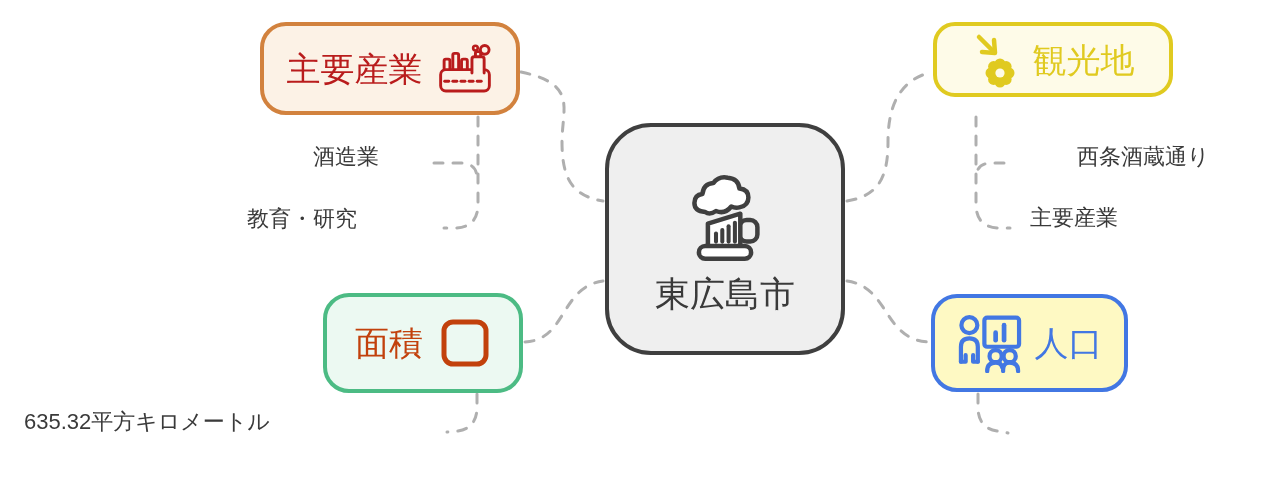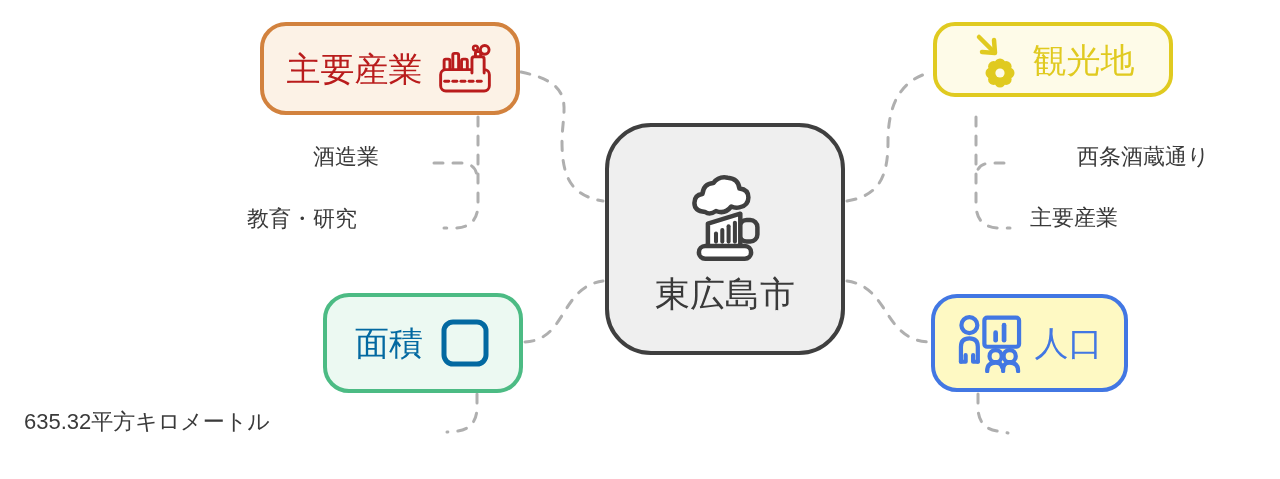--- a/index.html
+++ b/index.html
@@ -104,21 +104,21 @@
           <circle cx="21.6" cy="37.6" r="5.5"></circle>
         <circle cx="28" cy="35" r="5.5"></circle>
           <circle cx="34.1" cy="37.6" r="5.5"></circle>
         <circle cx="28" cy="44" r="6.5"></circle>
         <circle cx="28" cy="44" r="4.6" fill="var(--bg)"></circle>
       </g>
     </svg>
     <span class="node-label">観光地</span>
   </div>
 
-  <div class="node branch-node" id="node-area" style="border-color: rgb(76, 187, 132); background: rgb(236, 249, 242); color: #0369a1; --bg: #ECF9F2;">
+  <div class="node branch-node" id="node-area" style="border-color: rgb(76, 187, 132); background: rgb(236, 249, 242); color: #c2410c; --bg: #ECF9F2;">
     <span class="node-label">面積</span>
     <svg class="icon" width="52" height="52" viewBox="0 0 52 52" fill="none" stroke="currentColor" stroke-width="5" stroke-linejoin="round">
       <rect x="5" y="5" width="42" height="42" rx="9"></rect>
     </svg>
   </div>
 
   <div class="node branch-node" id="node-population" style="border-color: rgb(66, 119, 227); background: #fef9c3; color: rgb(66, 119, 227); --bg: #E8F0FC;">
     <svg class="icon" width="66" height="60" viewBox="0 0 70 64" fill="none" stroke="currentColor" stroke-width="4.5" stroke-linecap="round" stroke-linejoin="round">
       <rect x="29" y="5" width="37" height="31" rx="3"></rect>
       <g stroke-width="5">

